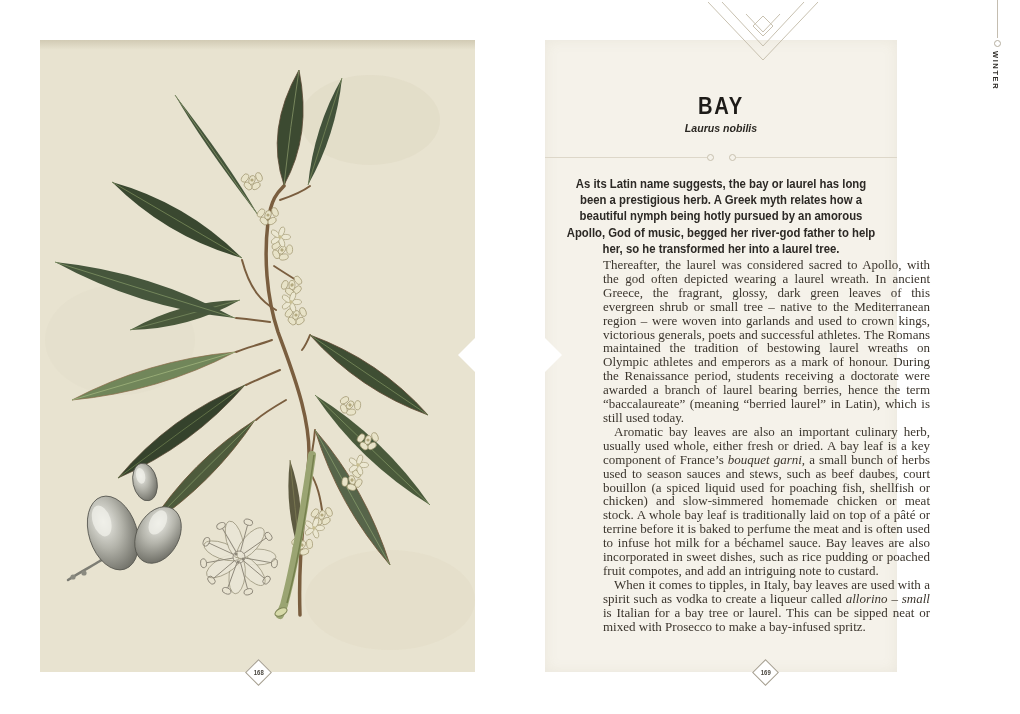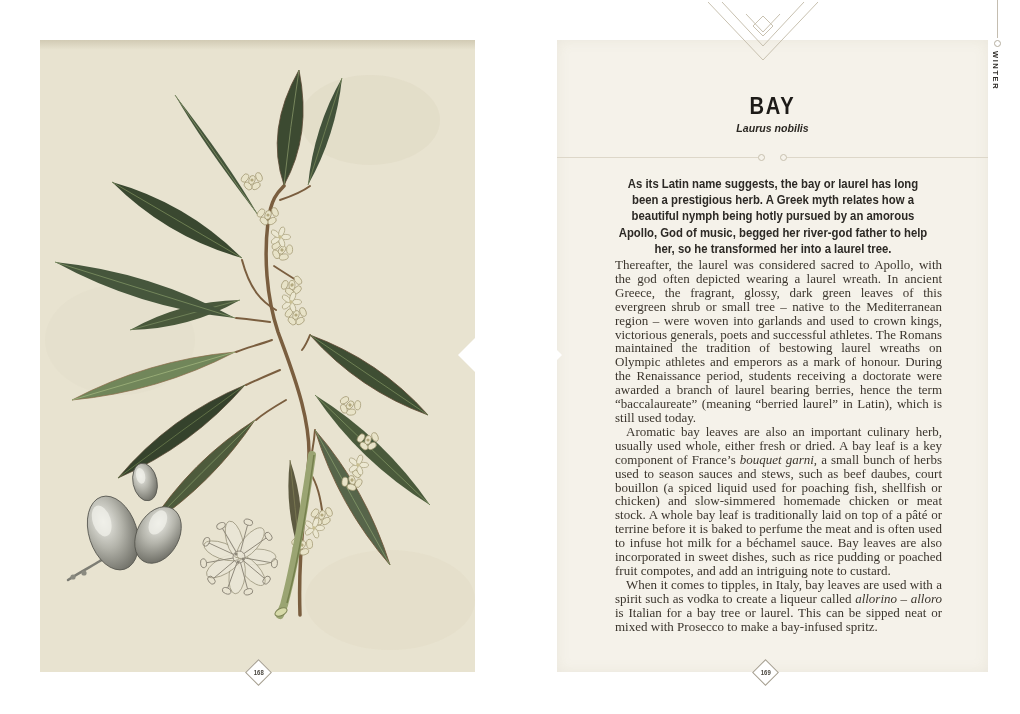--- a/index.html
+++ b/index.html
@@ -9,24 +9,23 @@
     font-family:"Liberation Sans",sans-serif;
   }
   
   .page{position:absolute;top:40px;height:632px;}
   #left-page{
     left:40px;width:435px;
     background:var(--left-paper,#e8e3d0);
     box-shadow:inset 0 0 22px rgba(120,105,70,.20), inset 0 4px 8px rgba(120,105,70,.22);
   }
   #right-page{
-    left:545px;width:431px;
+    left:545px;width:352px;
     background:var(--right-paper,#f5f2ea);
     box-shadow:inset 0 0 14px rgba(150,135,100,.10);
-    margin-left:12px;
   }
   #left-page svg{display:block;}
   
   .spine-notch{position:absolute;width:24px;height:24px;background:#fff;transform:rotate(45deg);z-index:3;}
   #notch-left{left:463px;top:343px;}
   #notch-right{left:533px;top:343px;}
   #chevron-ornament{position:absolute;left:708px;top:0;z-index:4;}
   
   .title{
     position:absolute;left:0;right:0;top:52px;text-align:center;
@@ -275,21 +274,21 @@
     <div class="gap"></div>
     <div class="dot"></div>
     <div class="rule"></div>
   </div>
 
   <div class="intro">As its Latin name suggests, the bay or laurel has long been a prestigious herb. A Greek myth relates how a beautiful nymph being hotly pursued by an amorous Apollo, God of music, begged her river-god father to help her, so he transformed her into a laurel tree.</div>
 
   <div class="body-text">
       <p><span>Thereafter, the laurel was considered sacred to Apollo, with the god often depicted wearing a laurel wreath. In ancient Greece, the fragrant, glossy, dark green leaves of this evergreen shrub or small tree – native to the Mediterranean region – were woven into garlands and used to crown kings, victorious generals, poets and successful athletes. The Romans maintained the tradition of bestowing laurel wreaths on Olympic athletes and emperors as a mark of honour. During the Renaissance period, students receiving a doctorate were awarded a branch of laurel bearing berries, hence the term “baccalaureate” (meaning “berried laurel” in Latin), which is still used today.</span></p>
       <p class="indent"><span>Aromatic bay leaves are also an important culinary herb, usually used whole, either fresh or dried. A bay leaf is a key component of France’s </span><em>bouquet garni</em><span>, a small bunch of herbs used to season sauces and stews, such as beef daubes, court bouillon (a spiced liquid used for poaching fish, shellfish or chicken) and slow-simmered homemade chicken or meat stock. A whole bay leaf is traditionally laid on top of a pâté or terrine before it is baked to perfume the meat and is often used to infuse hot milk for a béchamel sauce. Bay leaves are also incorporated in sweet dishes, such as rice pudding or poached fruit compotes, and add an intriguing note to custard.</span></p>
-      <p class="indent"><span>When it comes to tipples, in Italy, bay leaves are used with a spirit such as vodka to create a liqueur called </span><em>allorino – alloro</em><span> is Italian for a bay tree or laurel. This can be sipped neat or mixed with Prosecco to make a bay-infused spritz.</span></p>
+      <p class="indent"><span>When it comes to tipples, in Italy, bay leaves are used with a spirit such as vodka to create a liqueur called </span><em>allorino – small</em><span> is Italian for a bay tree or laurel. This can be sipped neat or mixed with Prosecco to make a bay-infused spritz.</span></p>
     </div>
 </div>
 
 <div class="spine-notch" id="notch-left"></div>
 <div class="spine-notch" id="notch-right"></div>
 
 <svg id="chevron-ornament" width="110" height="70" viewBox="0 0 110 70">
   <g fill="none" stroke="#c8c1b0" stroke-width="1">
     <path d="M0,2 L55,60 L110,2"></path>
     <path d="M14,2 L55,46 L96,2"></path>

